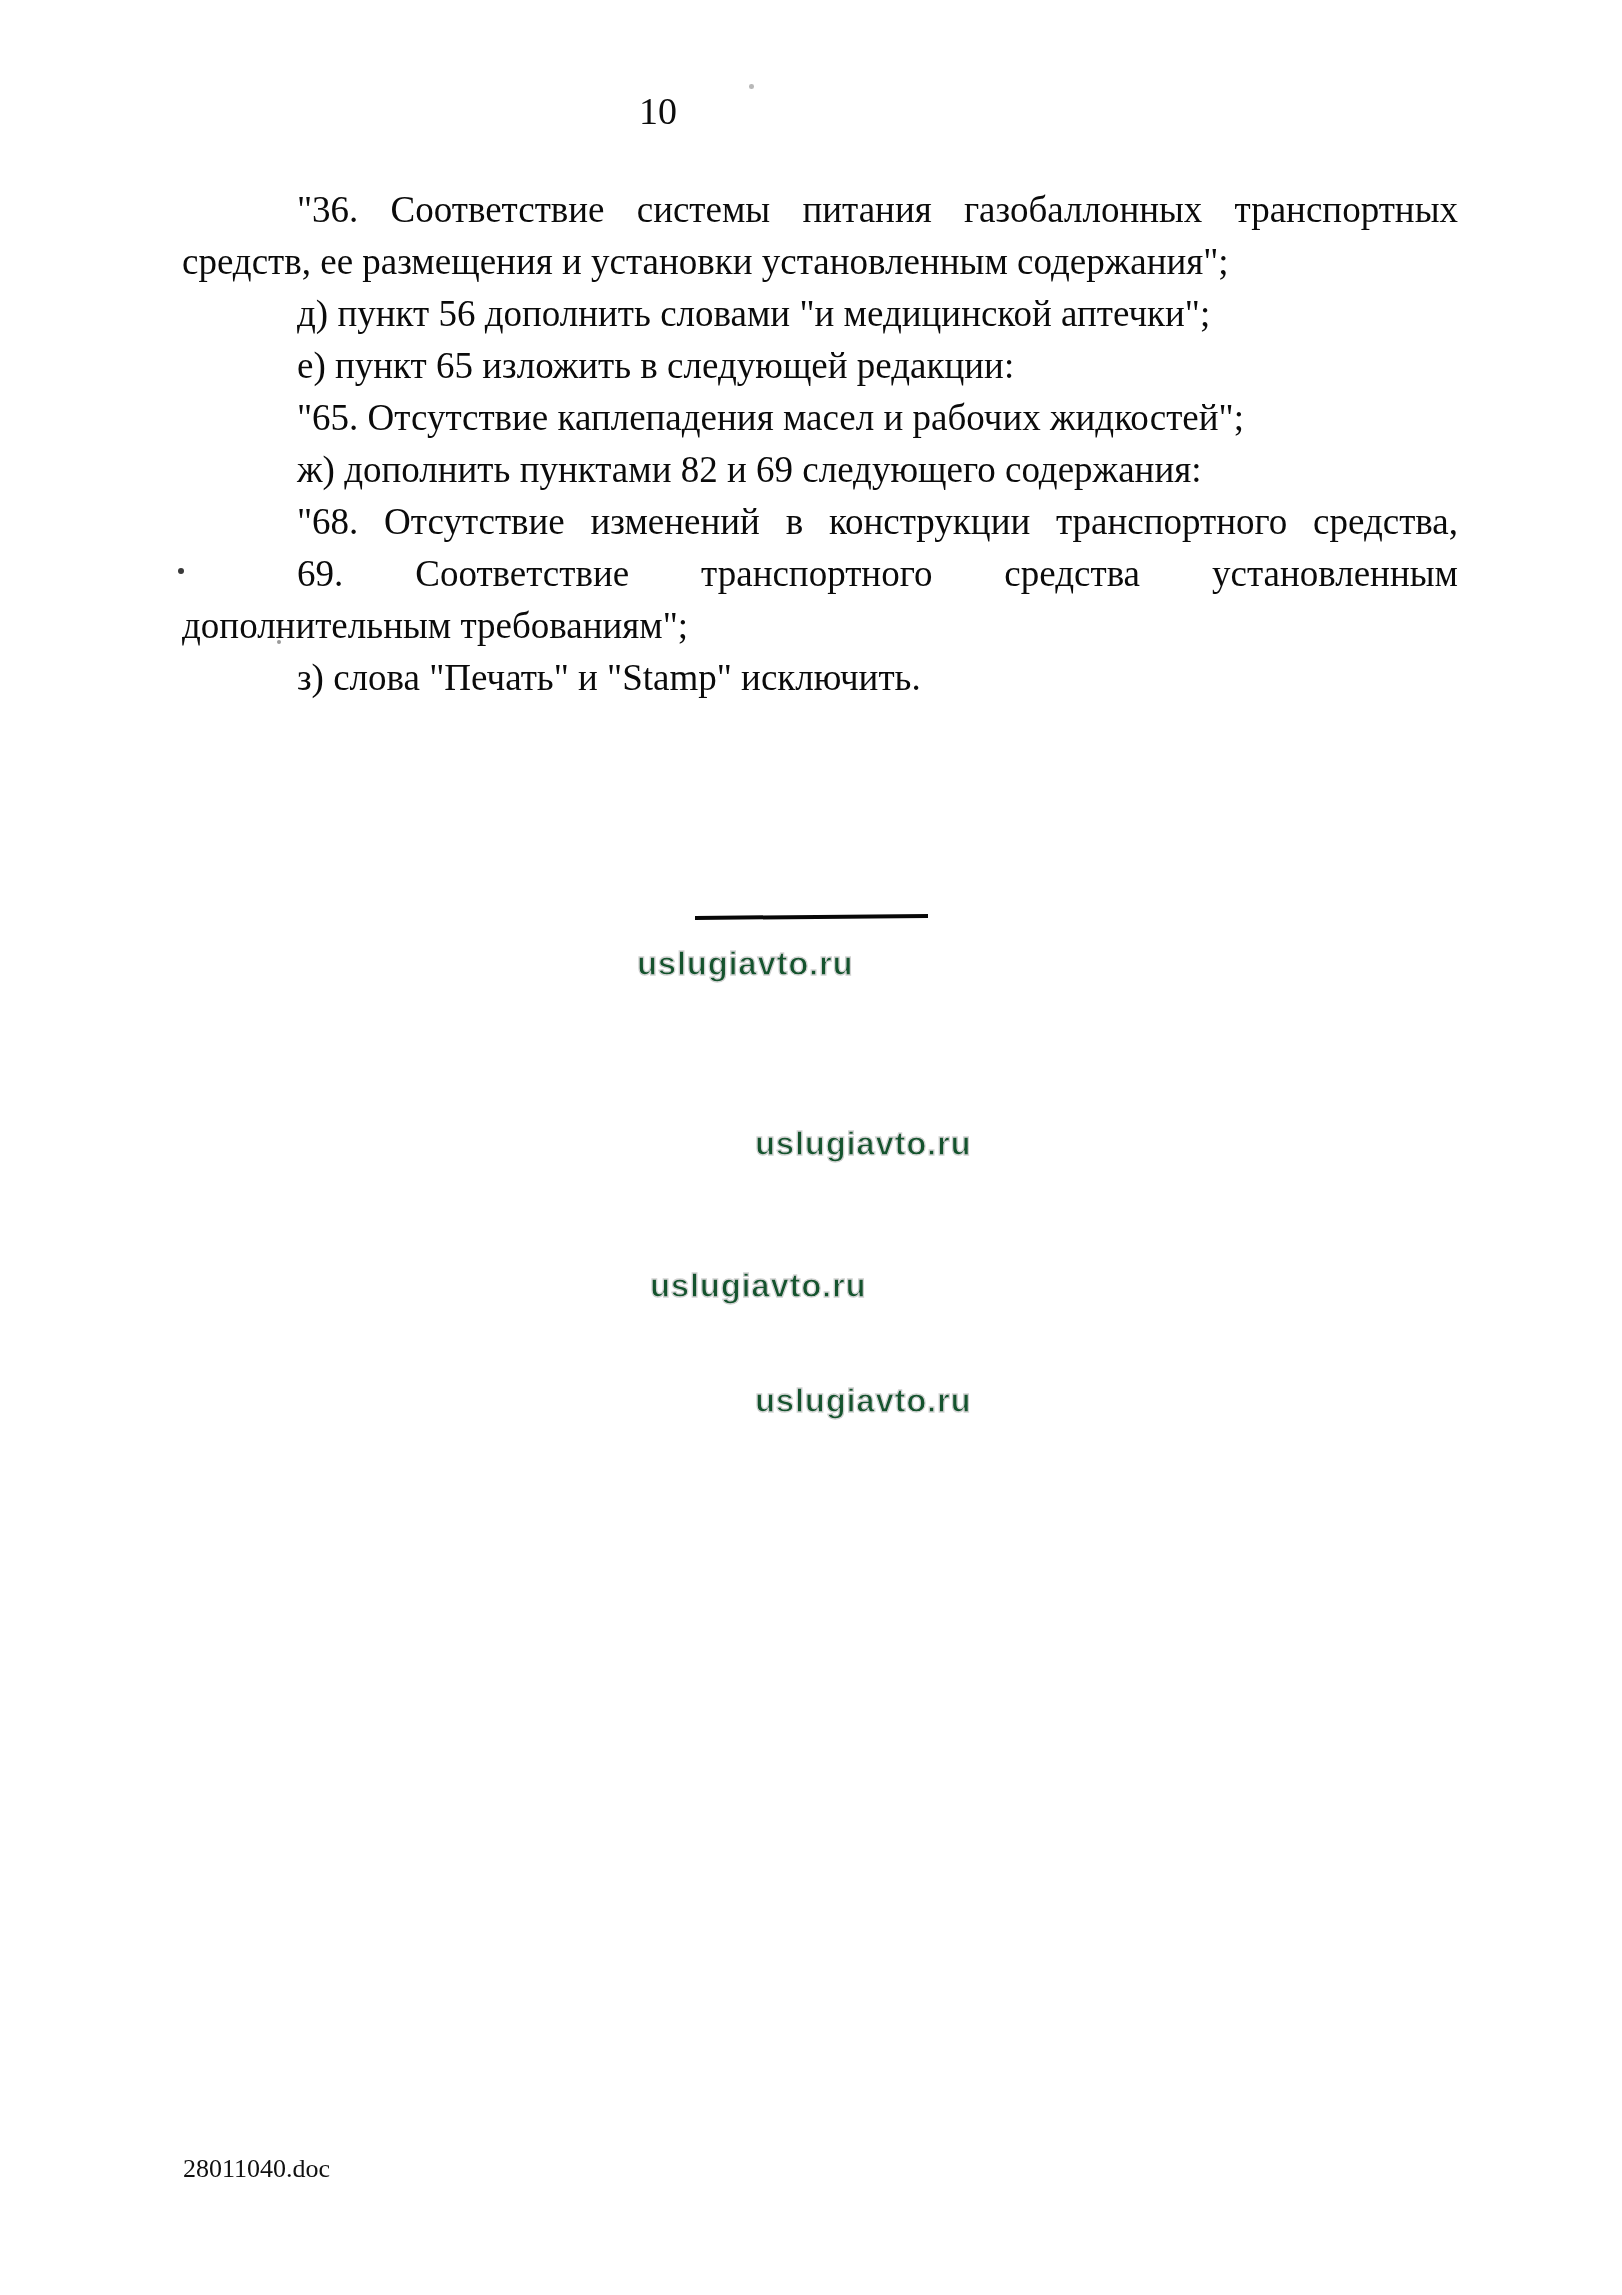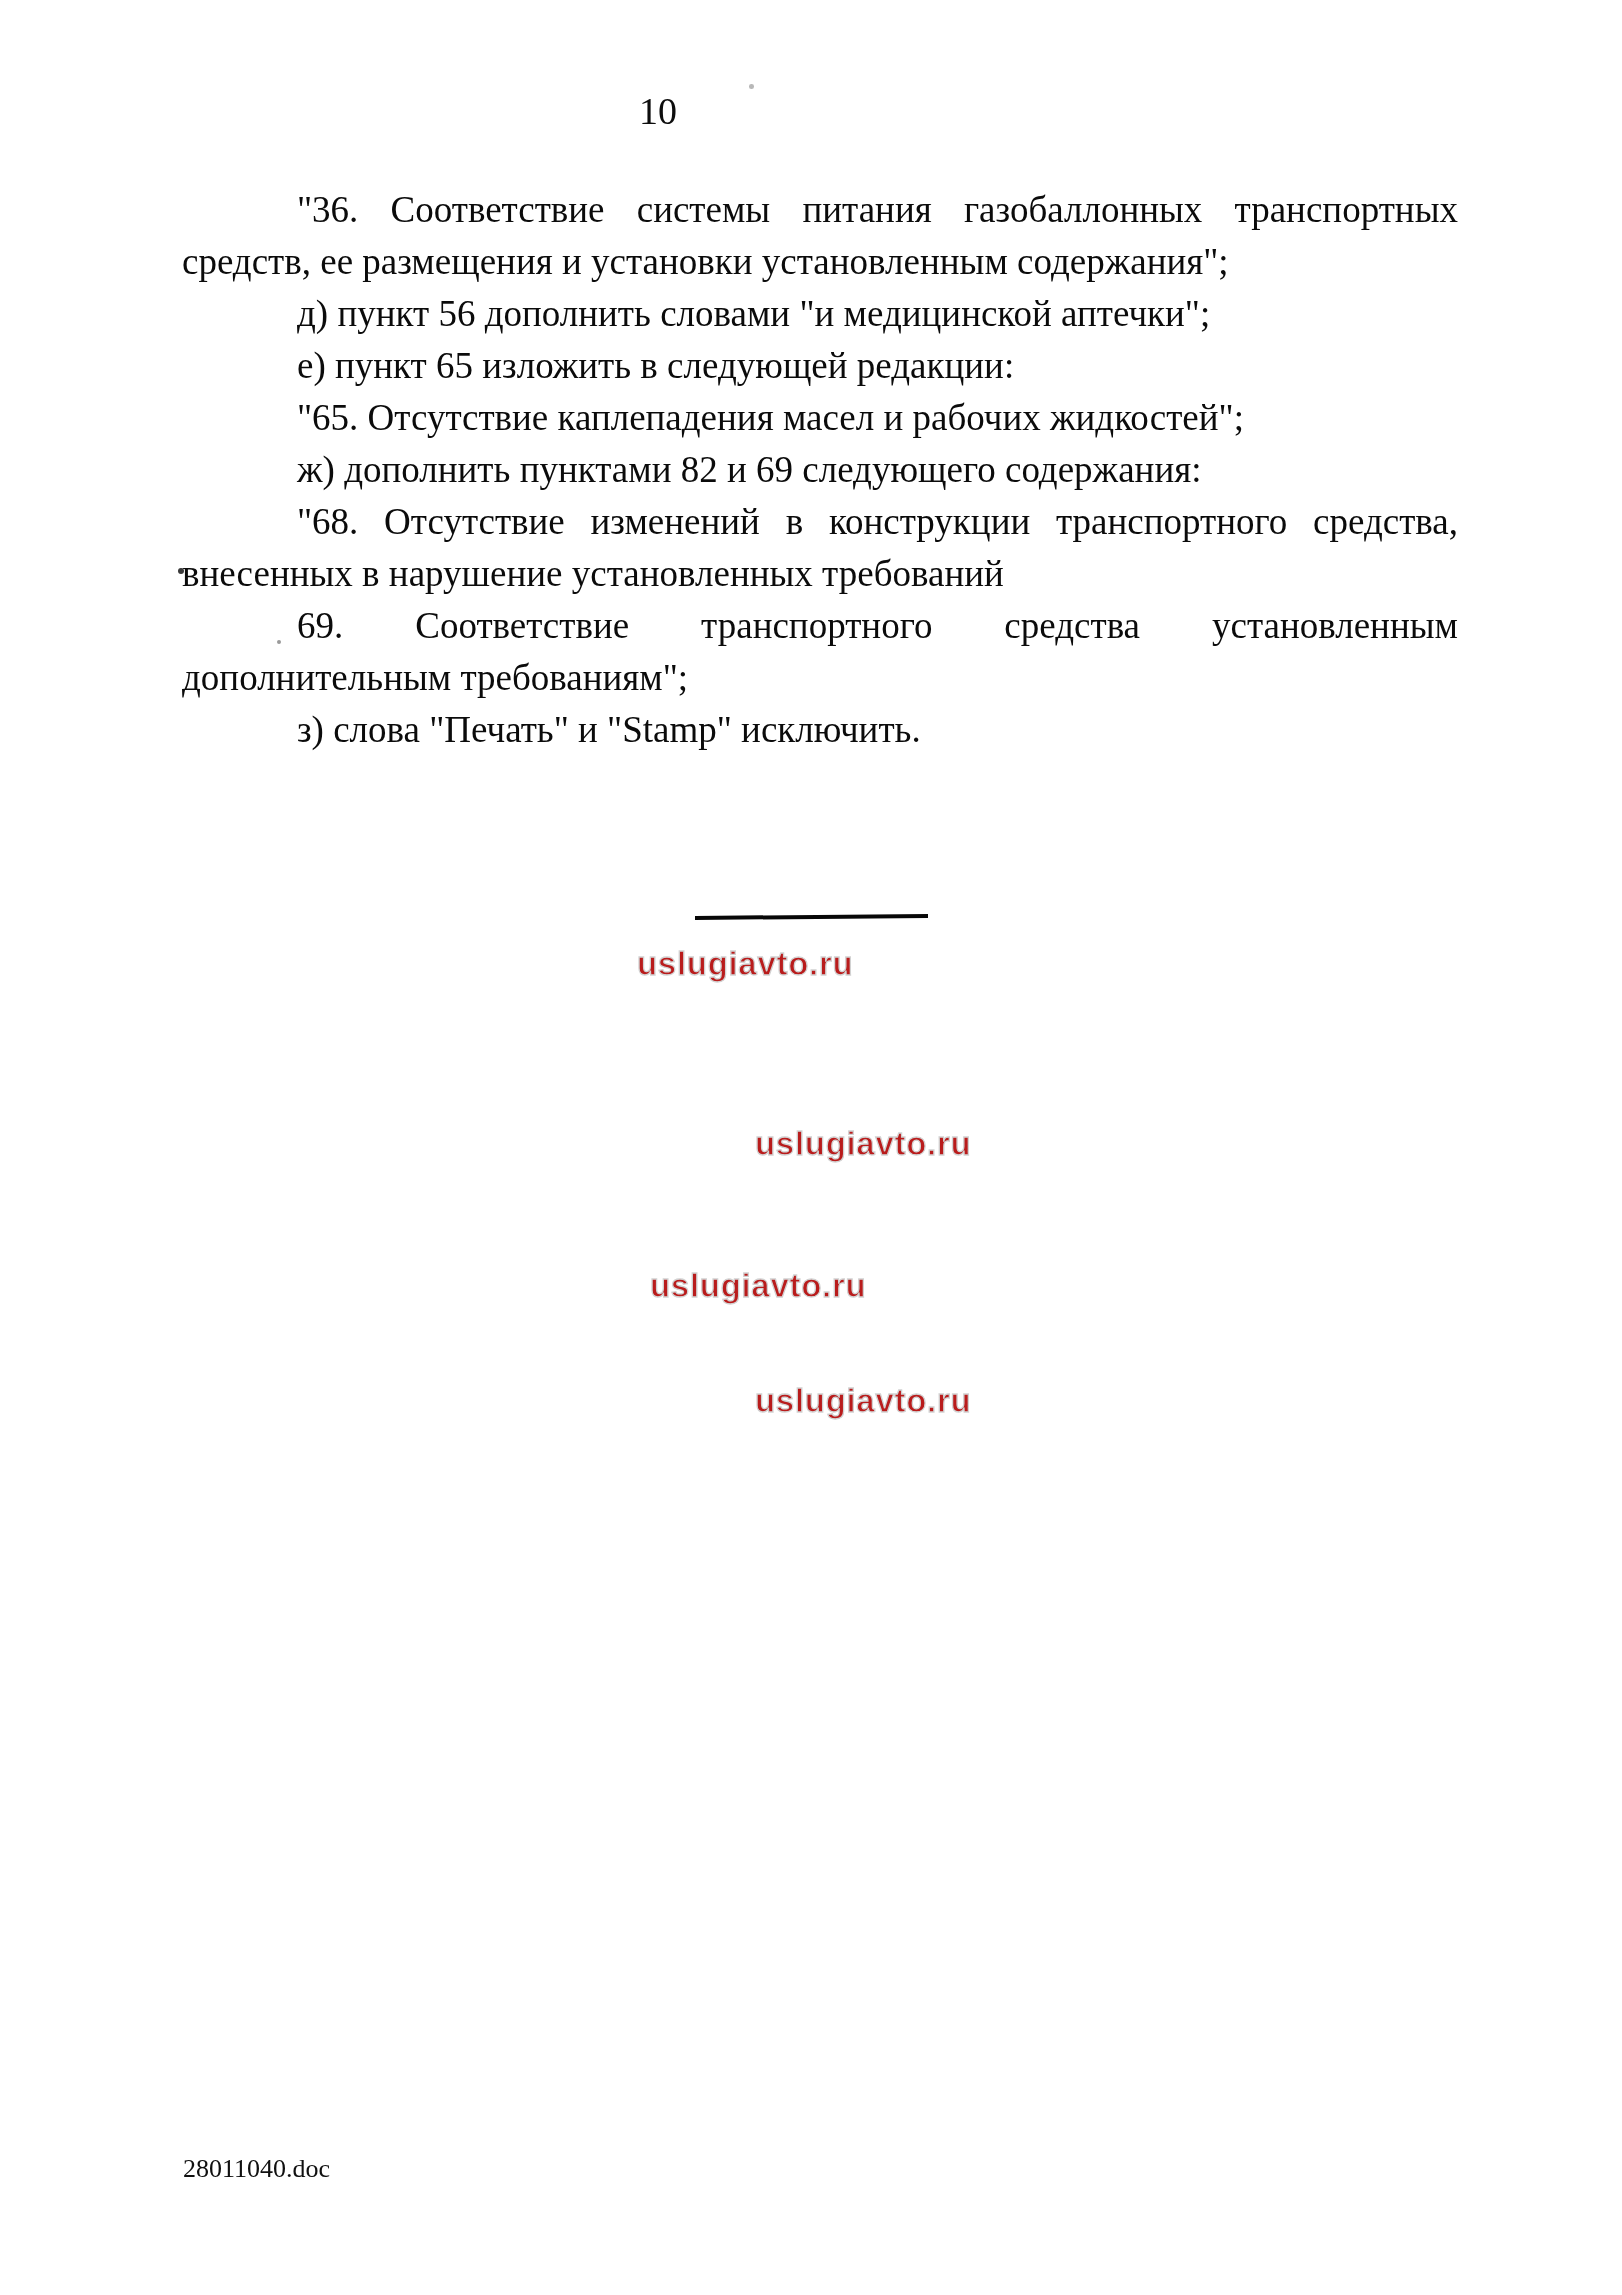--- a/index.html
+++ b/index.html
@@ -52,21 +52,21 @@
     background: #070707;
     transform: rotate(-0.45deg);
   }
   .wm {
     position: absolute;
     font-family: "Liberation Sans", sans-serif;
     font-weight: bold;
     font-size: 33px;
     line-height: 38px;
     letter-spacing: 0.7px;
-    color: #b91c1c;
+    color: #14532d;
     -webkit-text-stroke: 1.3px #d2d2d2;
     user-select: none;
   }
   .wm1 { left: 637px;  top: 945px; }
   .wm2 { left: 755px; top: 1125px; }
   .wm3 { left: 650px;  top: 1267px; }
   .wm4 { left: 755px; top: 1382px; }
   .footer-filename {
     position: absolute;
     left: 183px;
@@ -90,21 +90,20 @@
 <div class="page-number">10</div>
 
 <div class="text-block">
   <div class="doc-line indent justify">"36. Соответствие системы питания газобаллонных транспортных</div>
   <div class="doc-line">средств, ее размещения и установки установленным содержания";</div>
   <div class="doc-line indent">д) пункт 56 дополнить словами "и медицинской аптечки";</div>
   <div class="doc-line indent">е) пункт 65 изложить в следующей редакции:</div>
   <div class="doc-line indent">"65. Отсутствие каплепадения масел и рабочих жидкостей";</div>
   <div class="doc-line indent">ж) дополнить пунктами 82 и 69 следующего содержания:</div>
   <div class="doc-line indent justify">"68. Отсутствие изменений в конструкции транспортного средства,</div>
-  <div class="doc-line">внесенных в нарушение установленных требований</div>
   <div class="doc-line indent justify">69. Соответствие транспортного средства установленным</div>
   <div class="doc-line">дополнительным требованиям";</div>
   <div class="doc-line indent">з) слова "Печать" и "Stamp" исключить.</div>
 </div>
 
 <div class="divider"></div>
 
 <div class="wm wm1">uslugiavto.ru</div>
 <div class="wm wm2">uslugiavto.ru</div>
 <div class="wm wm3">uslugiavto.ru</div>

